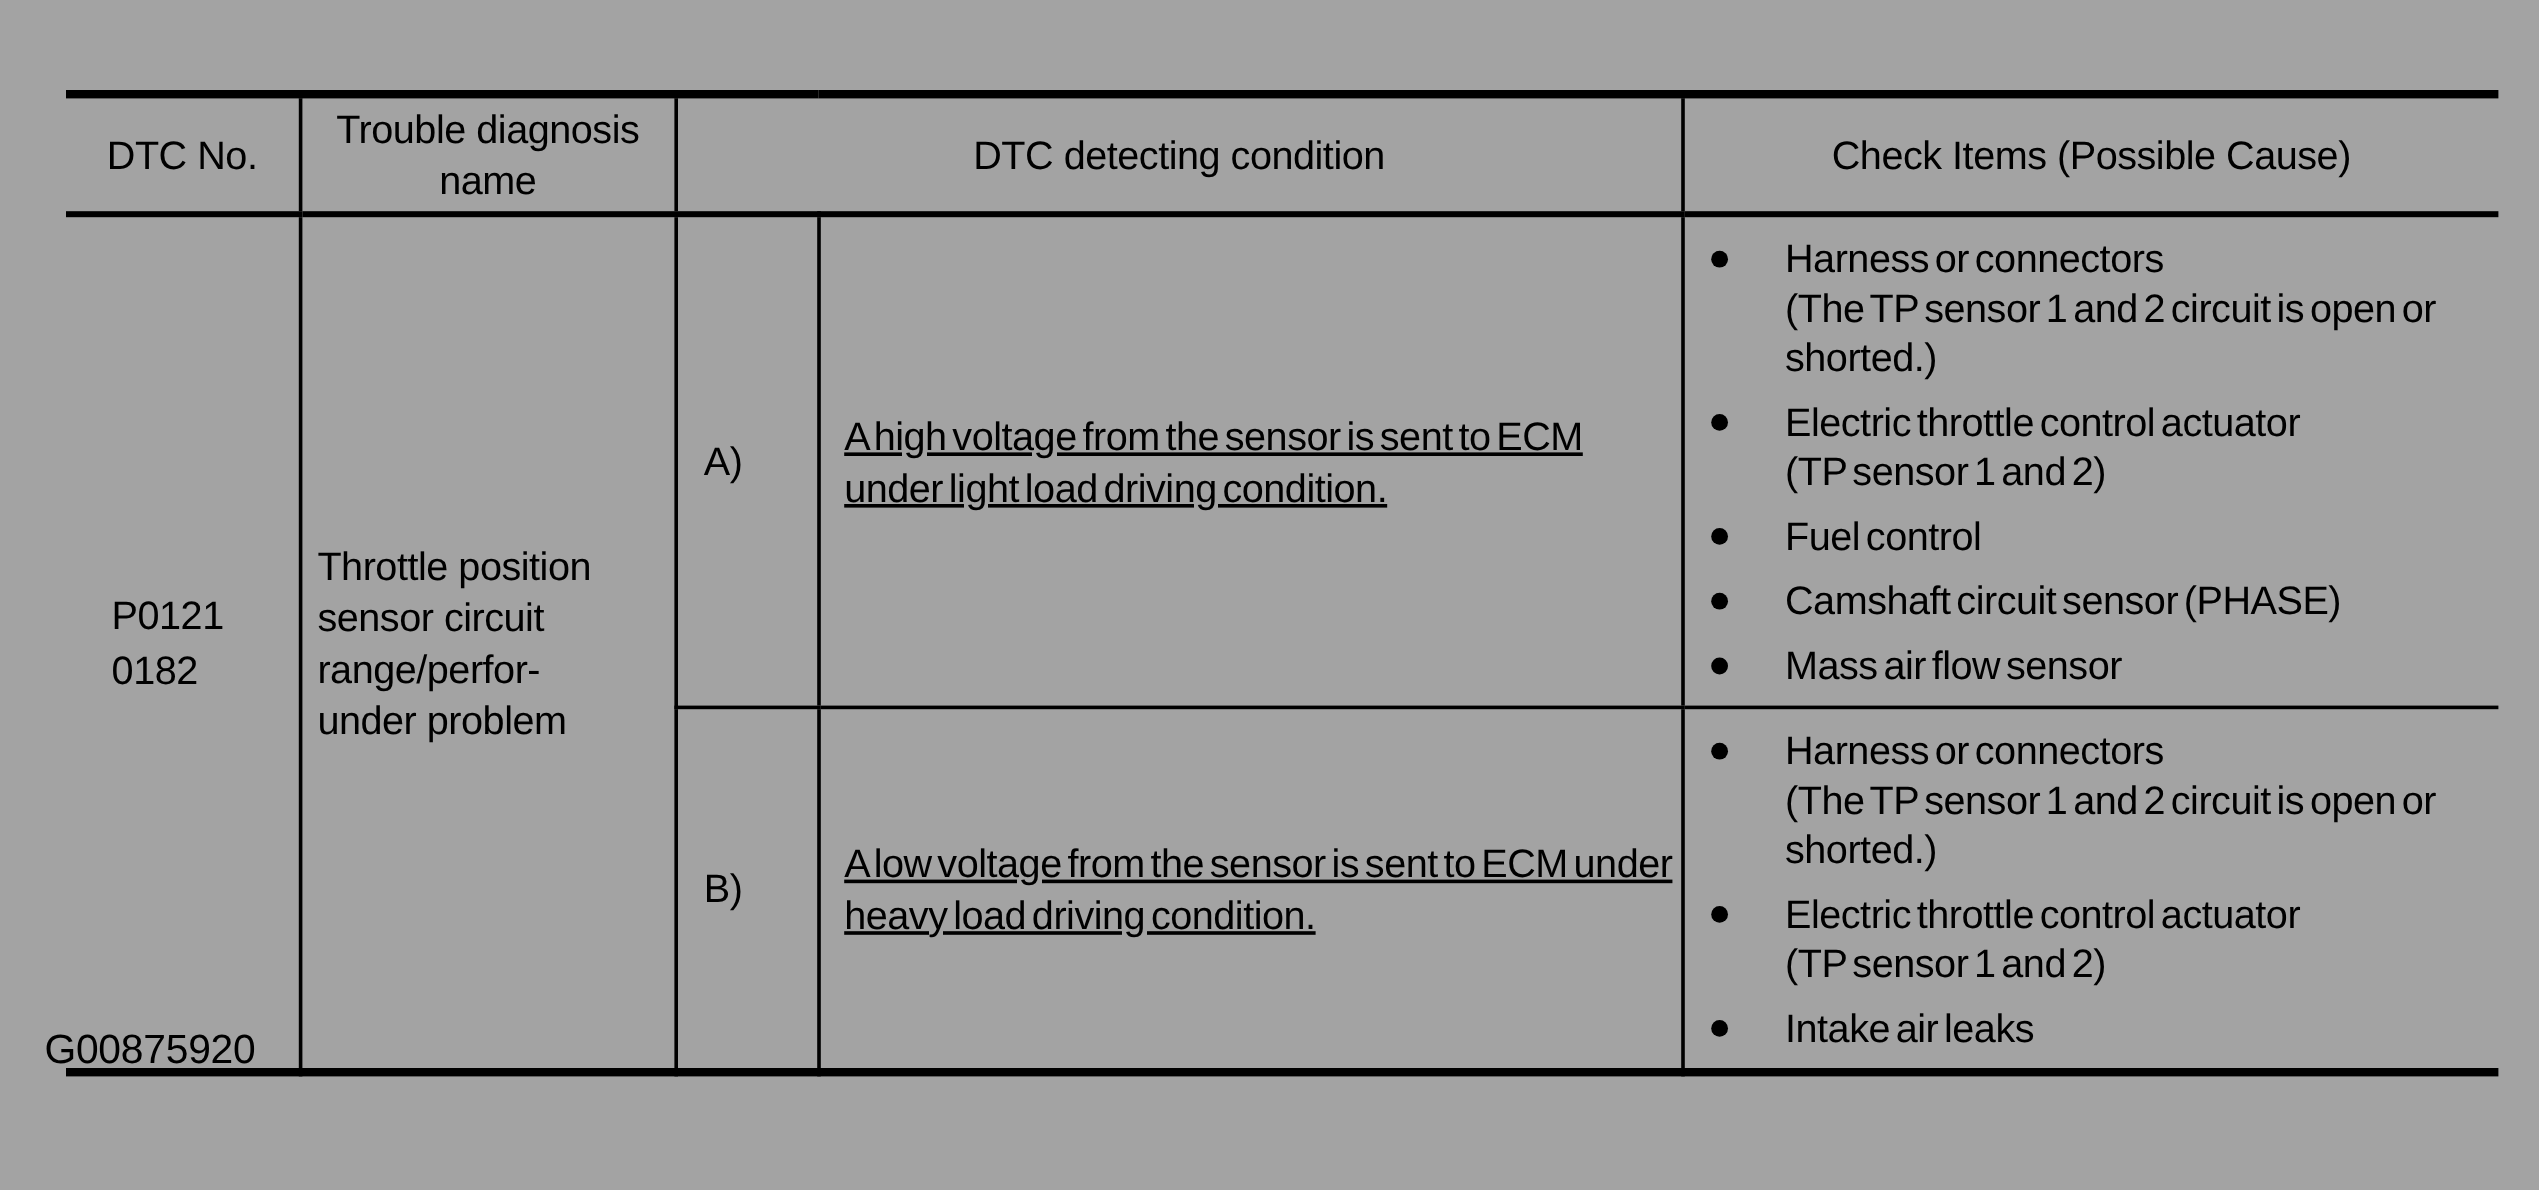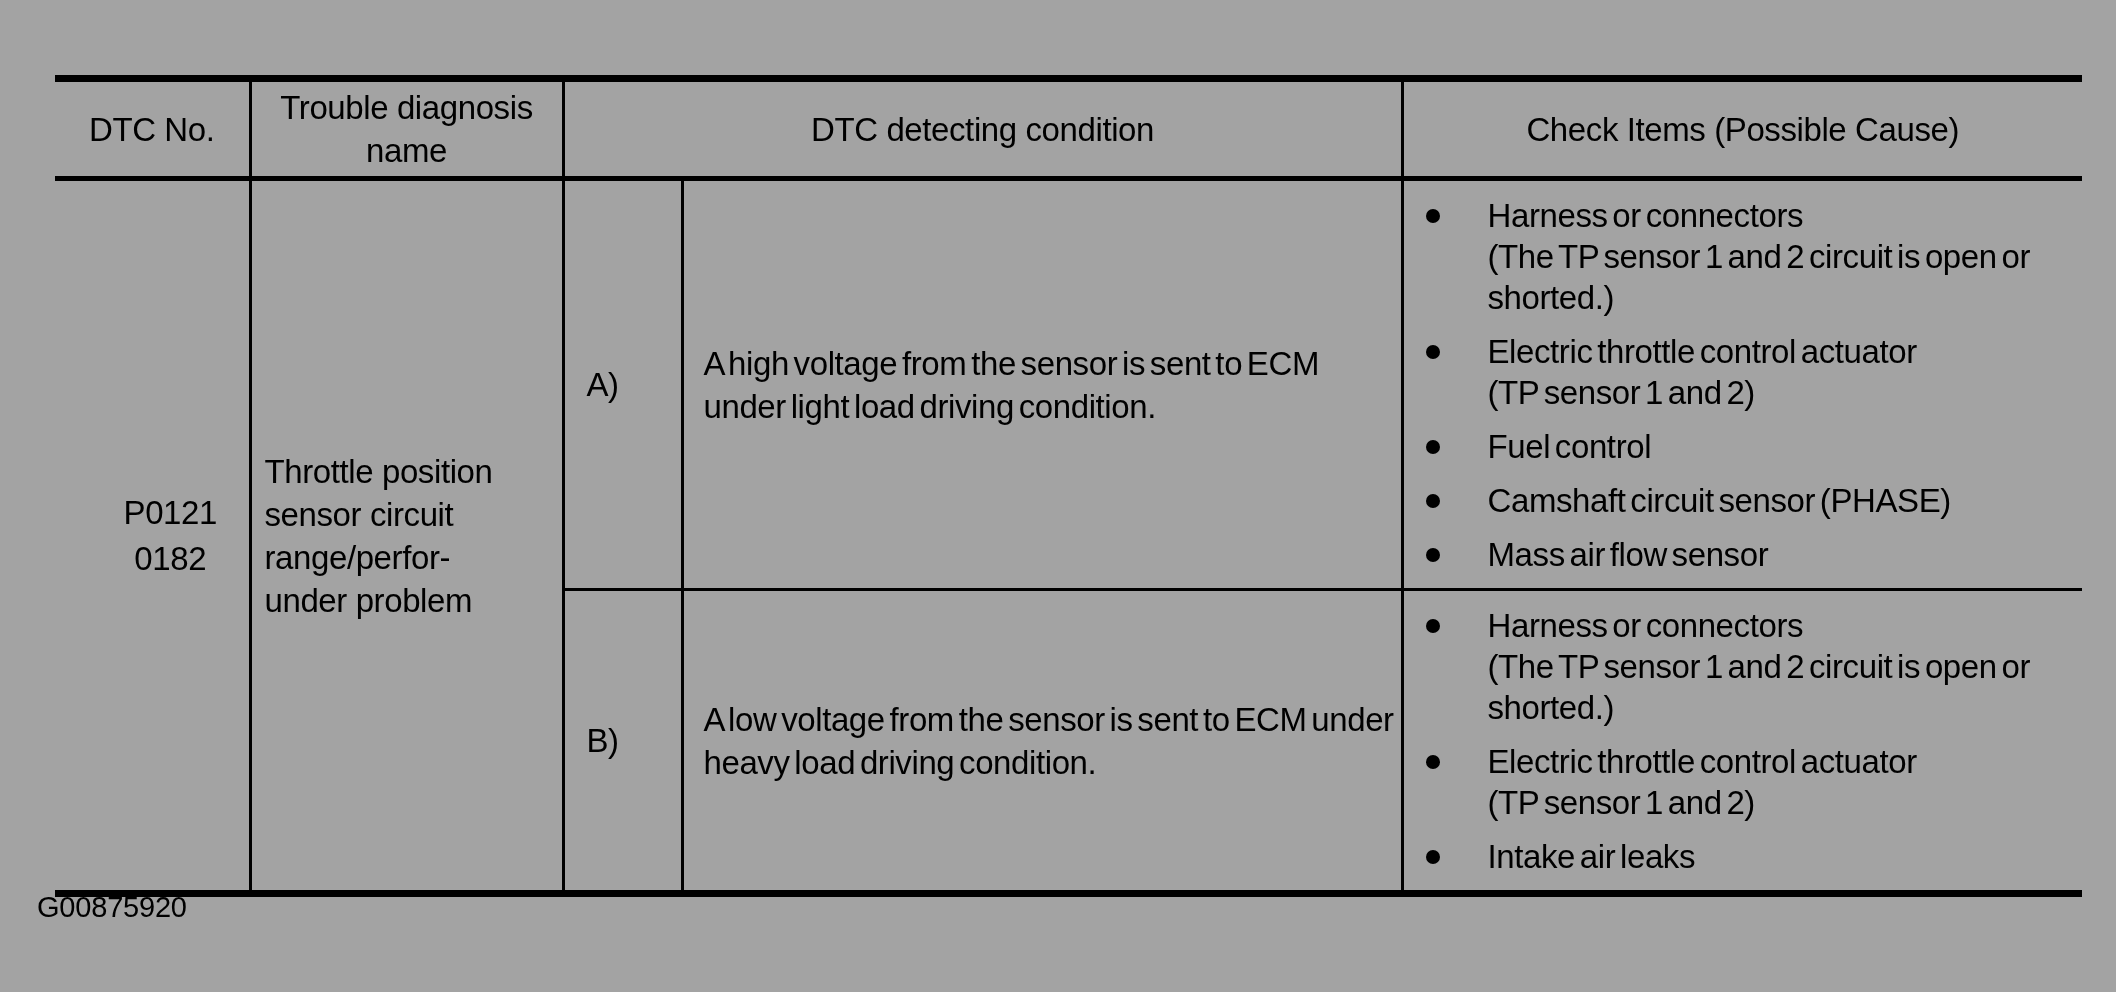--- a/index.html
+++ b/index.html
@@ -42,35 +42,35 @@
     border-bottom: 5px solid #000;
     padding: 0 10px;
     line-height: 43px;
   }
   .b-left { border-left: 3px solid #000; }
   .row-a-bottom { border-bottom: 3px solid #000; }
   td { vertical-align: middle; }
   .cell-dtc {
     padding-left: 38px;
     line-height: 46px;
-    text-align: center;
   }
   .cell-diag {
     padding-left: 13px;
     padding-right: 10px;
     line-height: 43px;
   }
   .cell-label {
     padding-left: 22px;
     line-height: 43px;
   }
   .cell-cond {
     padding: 0 6px 0 20px;
     line-height: 43px;
     word-spacing: -4px;
+    text-decoration: underline;
   }
   .cell-checks {
     vertical-align: top;
     padding: 14px 4px 0 22px;
     line-height: 41px;
     word-spacing: -4px;
   }
   .check-item {
     display: flex;
     margin-bottom: 13px;
@@ -82,22 +82,22 @@
     border-radius: 50%;
     background: #000;
     margin: 14px 20px 0 0;
   }
   .ci-text { flex: 1; min-width: 0; margin-left: 28px; }
   .ci-main, .ci-sub { display: block; }
   .ci-sub:empty { display: none; }
   .figure-code {
     position: absolute;
     left: 37px;
-    top: 891px;
-    font-size: 29px;
+    top: 856px;
+    font-size: 34px;
     letter-spacing: -0.2px;
   }
 </style>
 </head>
 <body>
 
 <div class="page">
 
   <table class="dtc-table">
     <colgroup>

